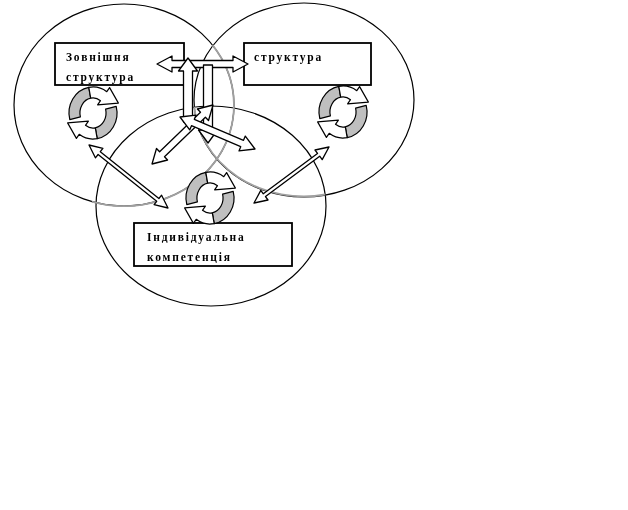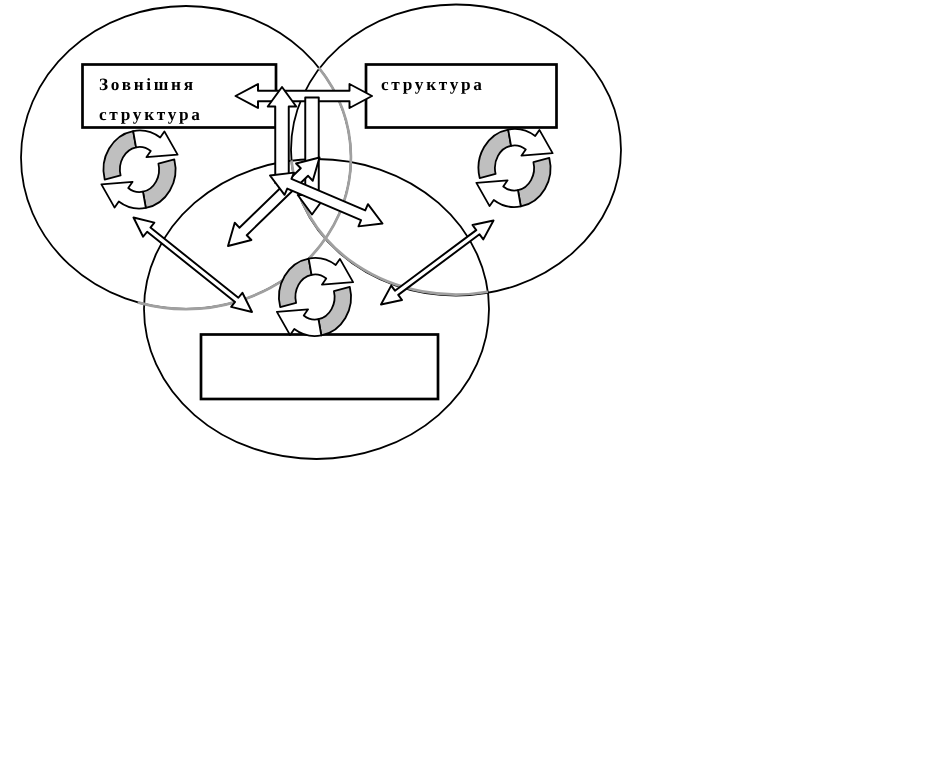--- a/index.html
+++ b/index.html
@@ -74,15 +74,17 @@
   <div class="label-box" id="box-external-label">
     <span class="line">Зовнішня</span>
     <span class="line">структура</span>
   </div>
 
   <div class="label-box" id="box-internal-label">
     <span class="line">структура</span>
   </div>
 
   <div class="label-box" id="box-individual-label">
+    <span class="line">Індивідуальна</span>
+    <span class="line">компетенція</span>
   </div>
 
 </div>
 
 </body></html>

